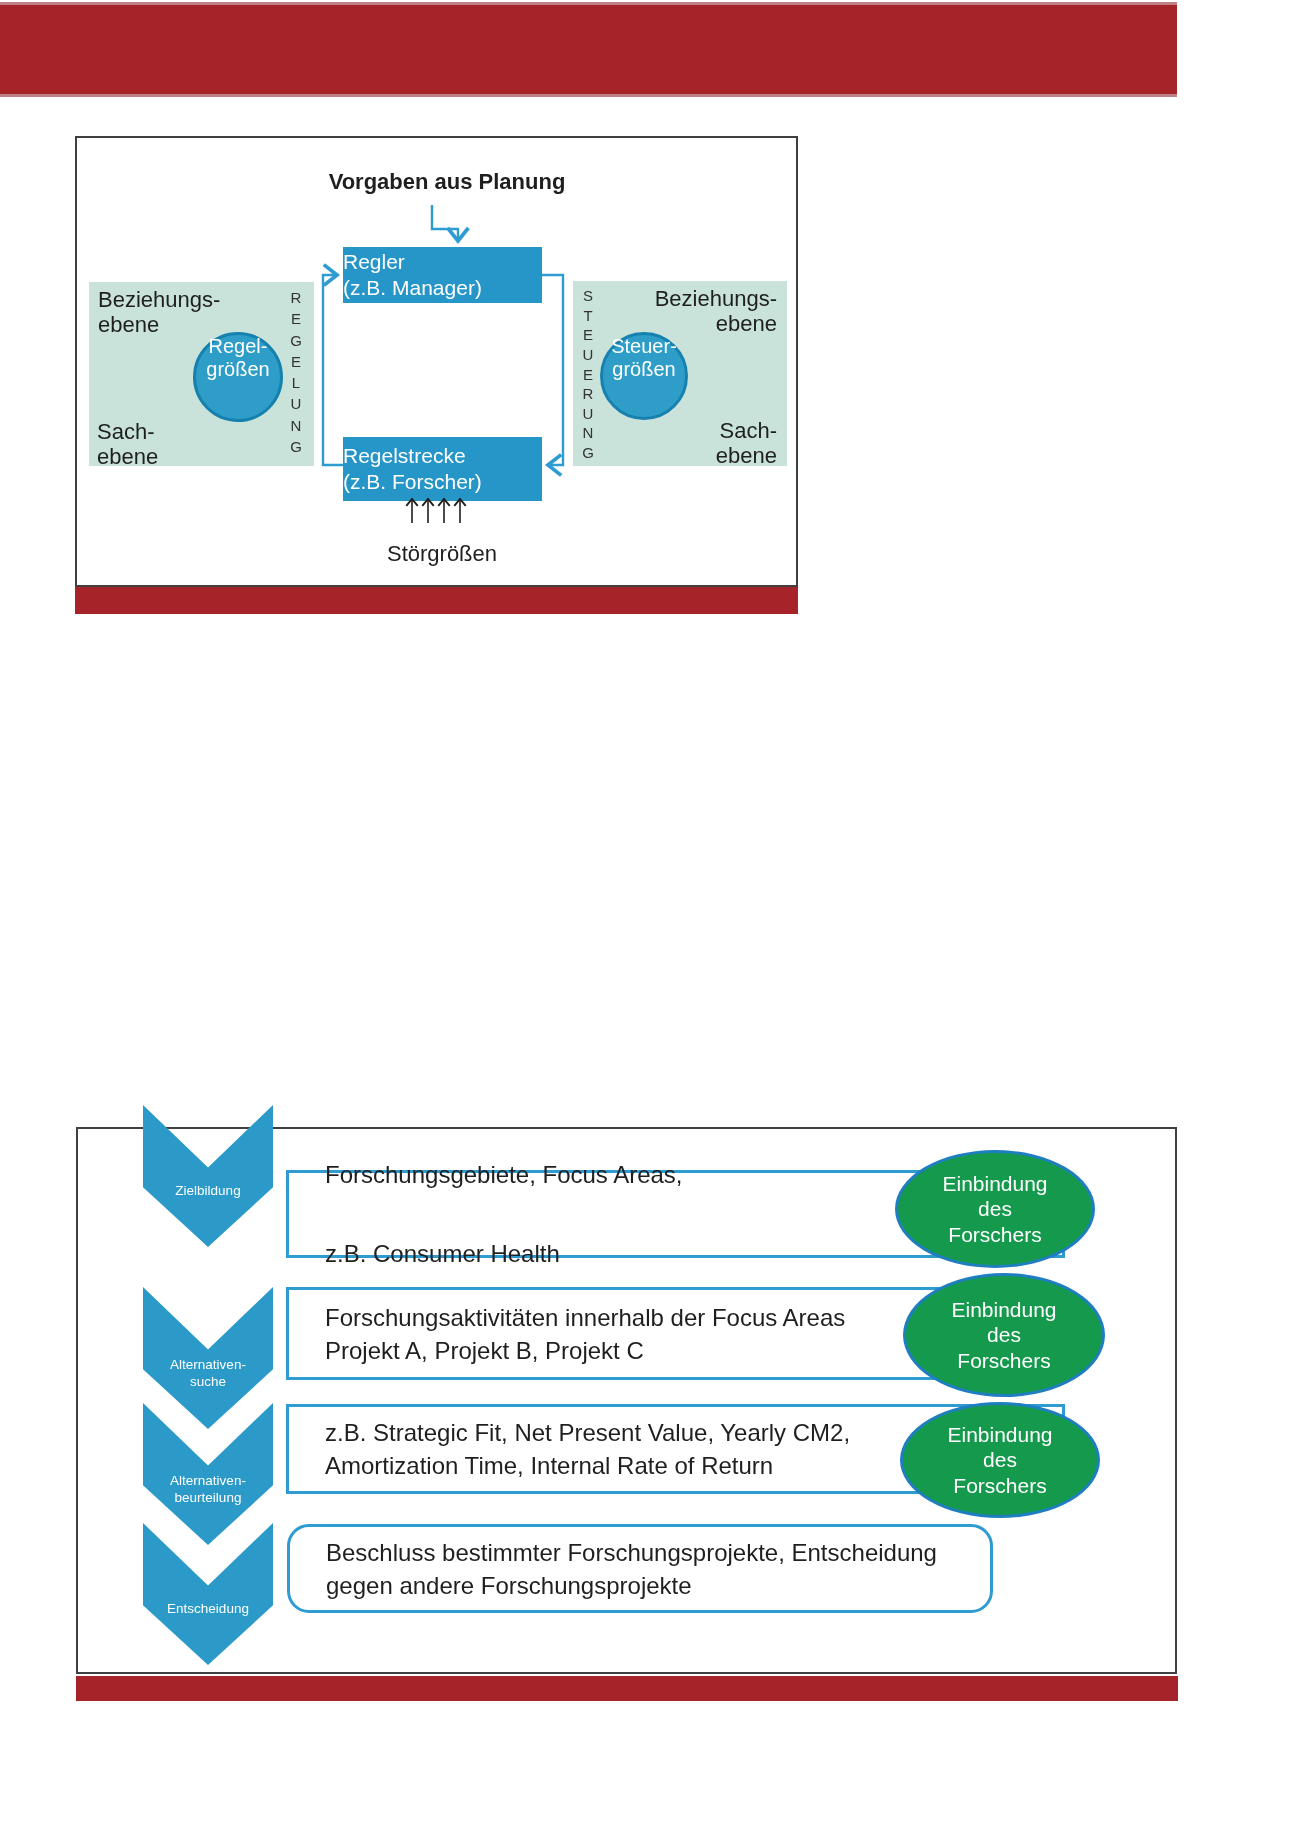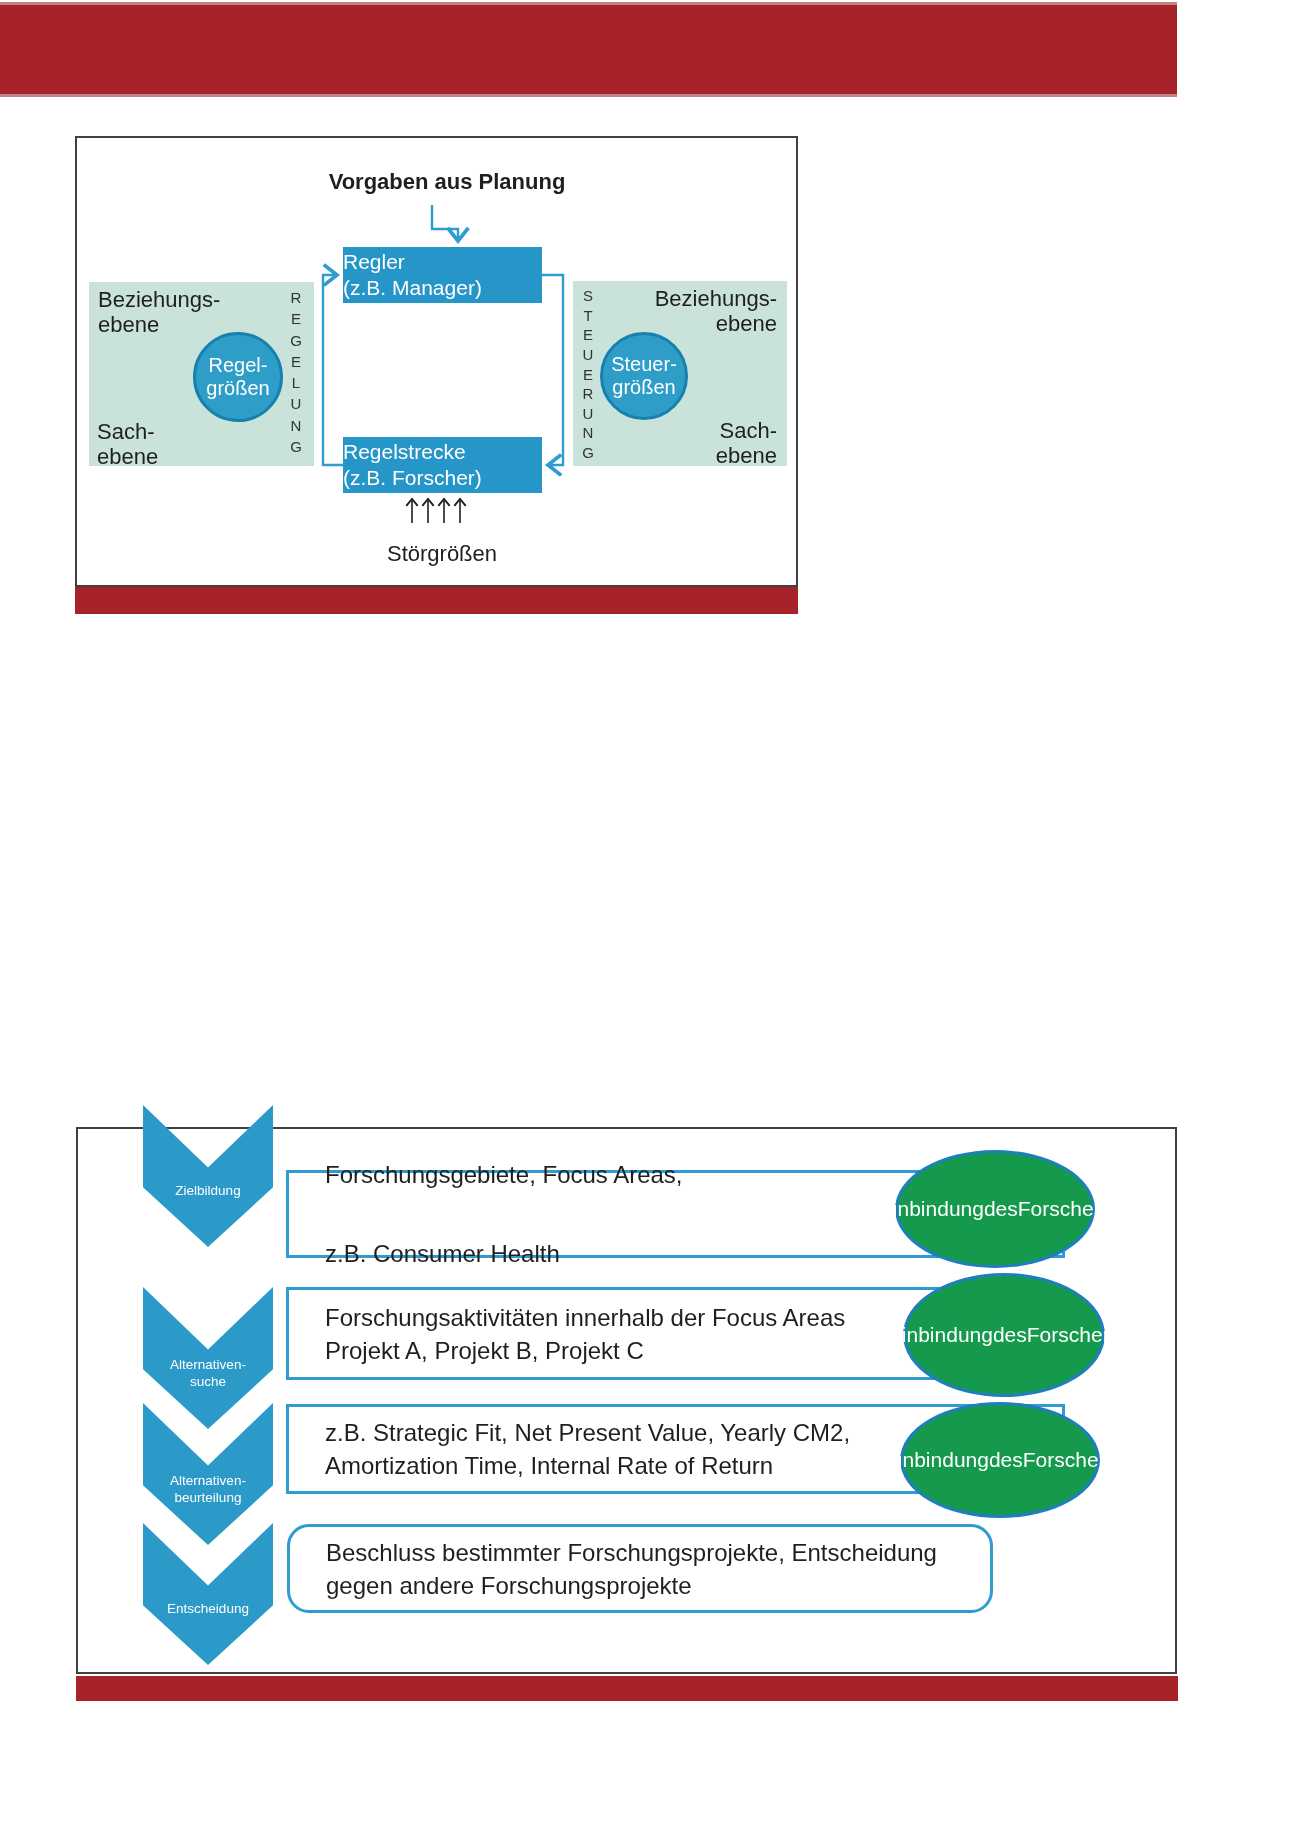--- a/index.html
+++ b/index.html
@@ -25,39 +25,39 @@
   .redbar2{left:76px;top:1676px;width:1102px;height:25px;background:var(--c-red,#A52329);}
 
   
   .d1-planning{left:317px;top:169px;width:260px;text-align:center;font-size:22px;line-height:26px;font-weight:bold;}
   .bluebox{
     background:var(--c-blue-fill,#2695C7);color:#ffffff;
     display:flex;flex-direction:column;justify-content:center;
     font-size:21px;line-height:26px;
   }
   .d1-regler{left:343px;top:247px;width:199px;height:56px;}
-  .d1-strecke{left:343px;top:437px;width:199px;height:56px;}
+  .d1-strecke{left:343px;top:437px;width:199px;height:64px;}
   .panel{background:var(--c-panel-green,#C9E3DB);}
   .lpanel{left:89px;top:282px;width:225px;height:184px;}
   .rpanel{left:573px;top:281px;width:214px;height:185px;}
   .panel-label{font-size:22px;line-height:25px;color:var(--c-text,#1F1F1F);}
   .lab-l-top{left:98px;top:287px;width:170px;}
   .lab-l-bot{left:97px;top:419px;width:170px;}
   .lab-r-top{left:600px;top:286px;width:177px;text-align:right;}
   .lab-r-bot{left:600px;top:418px;width:177px;text-align:right;}
   .vword{
     display:flex;flex-direction:column;justify-content:space-between;align-items:center;
     font-size:15px;color:#333333;
   }
   .vword-l{left:287px;top:289px;width:18px;height:166px;}
   .vword-r{left:579px;top:287px;width:18px;height:174px;}
   .circle{
     border-radius:50%;background:var(--c-blue-circle,#2E9EC9);
     border:3px solid var(--c-blue-circle-border,#1681AE);
-    color:#ffffff;display:flex;flex-direction:column;justify-content:center;align-items:center;
+    color:#ffffff;display:flex;flex-direction:column;align-items:center;
     font-size:20px;line-height:23px;text-align:center;
   }
   .circ-l{left:193px;top:332px;width:90px;height:90px;}
   .circ-r{left:600px;top:332px;width:88px;height:88px;}
   .d1-stoer{left:352px;top:541px;width:180px;text-align:center;font-size:22px;}
 
   
   .chev{
     left:143px;width:130px;height:142px;background:var(--c-blue-shape,#2B9AC9);
     clip-path:polygon(0 0,50% 44%,100% 0,100% 58%,50% 100%,0 58%);
@@ -74,21 +74,21 @@
     display:flex;flex-direction:column;justify-content:center;
     padding-left:36px;font-size:24px;line-height:33px;color:var(--c-text,#1F1F1F);
   }
   .pbox1{top:1170px;height:88px;gap:46px;}
   .pbox2{top:1287px;height:93px;}
   .pbox3{top:1404px;height:90px;}
   .pbox4{left:287px;top:1524px;width:706px;height:89px;border-radius:22px;}
   .ellipse{
     border-radius:50%;background:var(--c-ellipse-green,#159A4D);
     border:3px solid var(--c-ellipse-border,#1F7EC0);
-    color:#ffffff;display:flex;flex-direction:row;justify-content:center;align-items:center;
+    color:#ffffff;display:flex;flex-direction:column;justify-content:center;align-items:center;
     font-size:21px;line-height:25.5px;text-align:center;z-index:5;
   }
   .ell1{left:895px;top:1150px;width:200px;height:118px;}
   .ell2{left:903px;top:1273px;width:202px;height:124px;}
   .ell3{left:900px;top:1402px;width:200px;height:116px;}
 
   .connectors{left:0;top:0;width:1300px;height:1839px;pointer-events:none;z-index:3;}
 </style>
 </head>
 <body>

